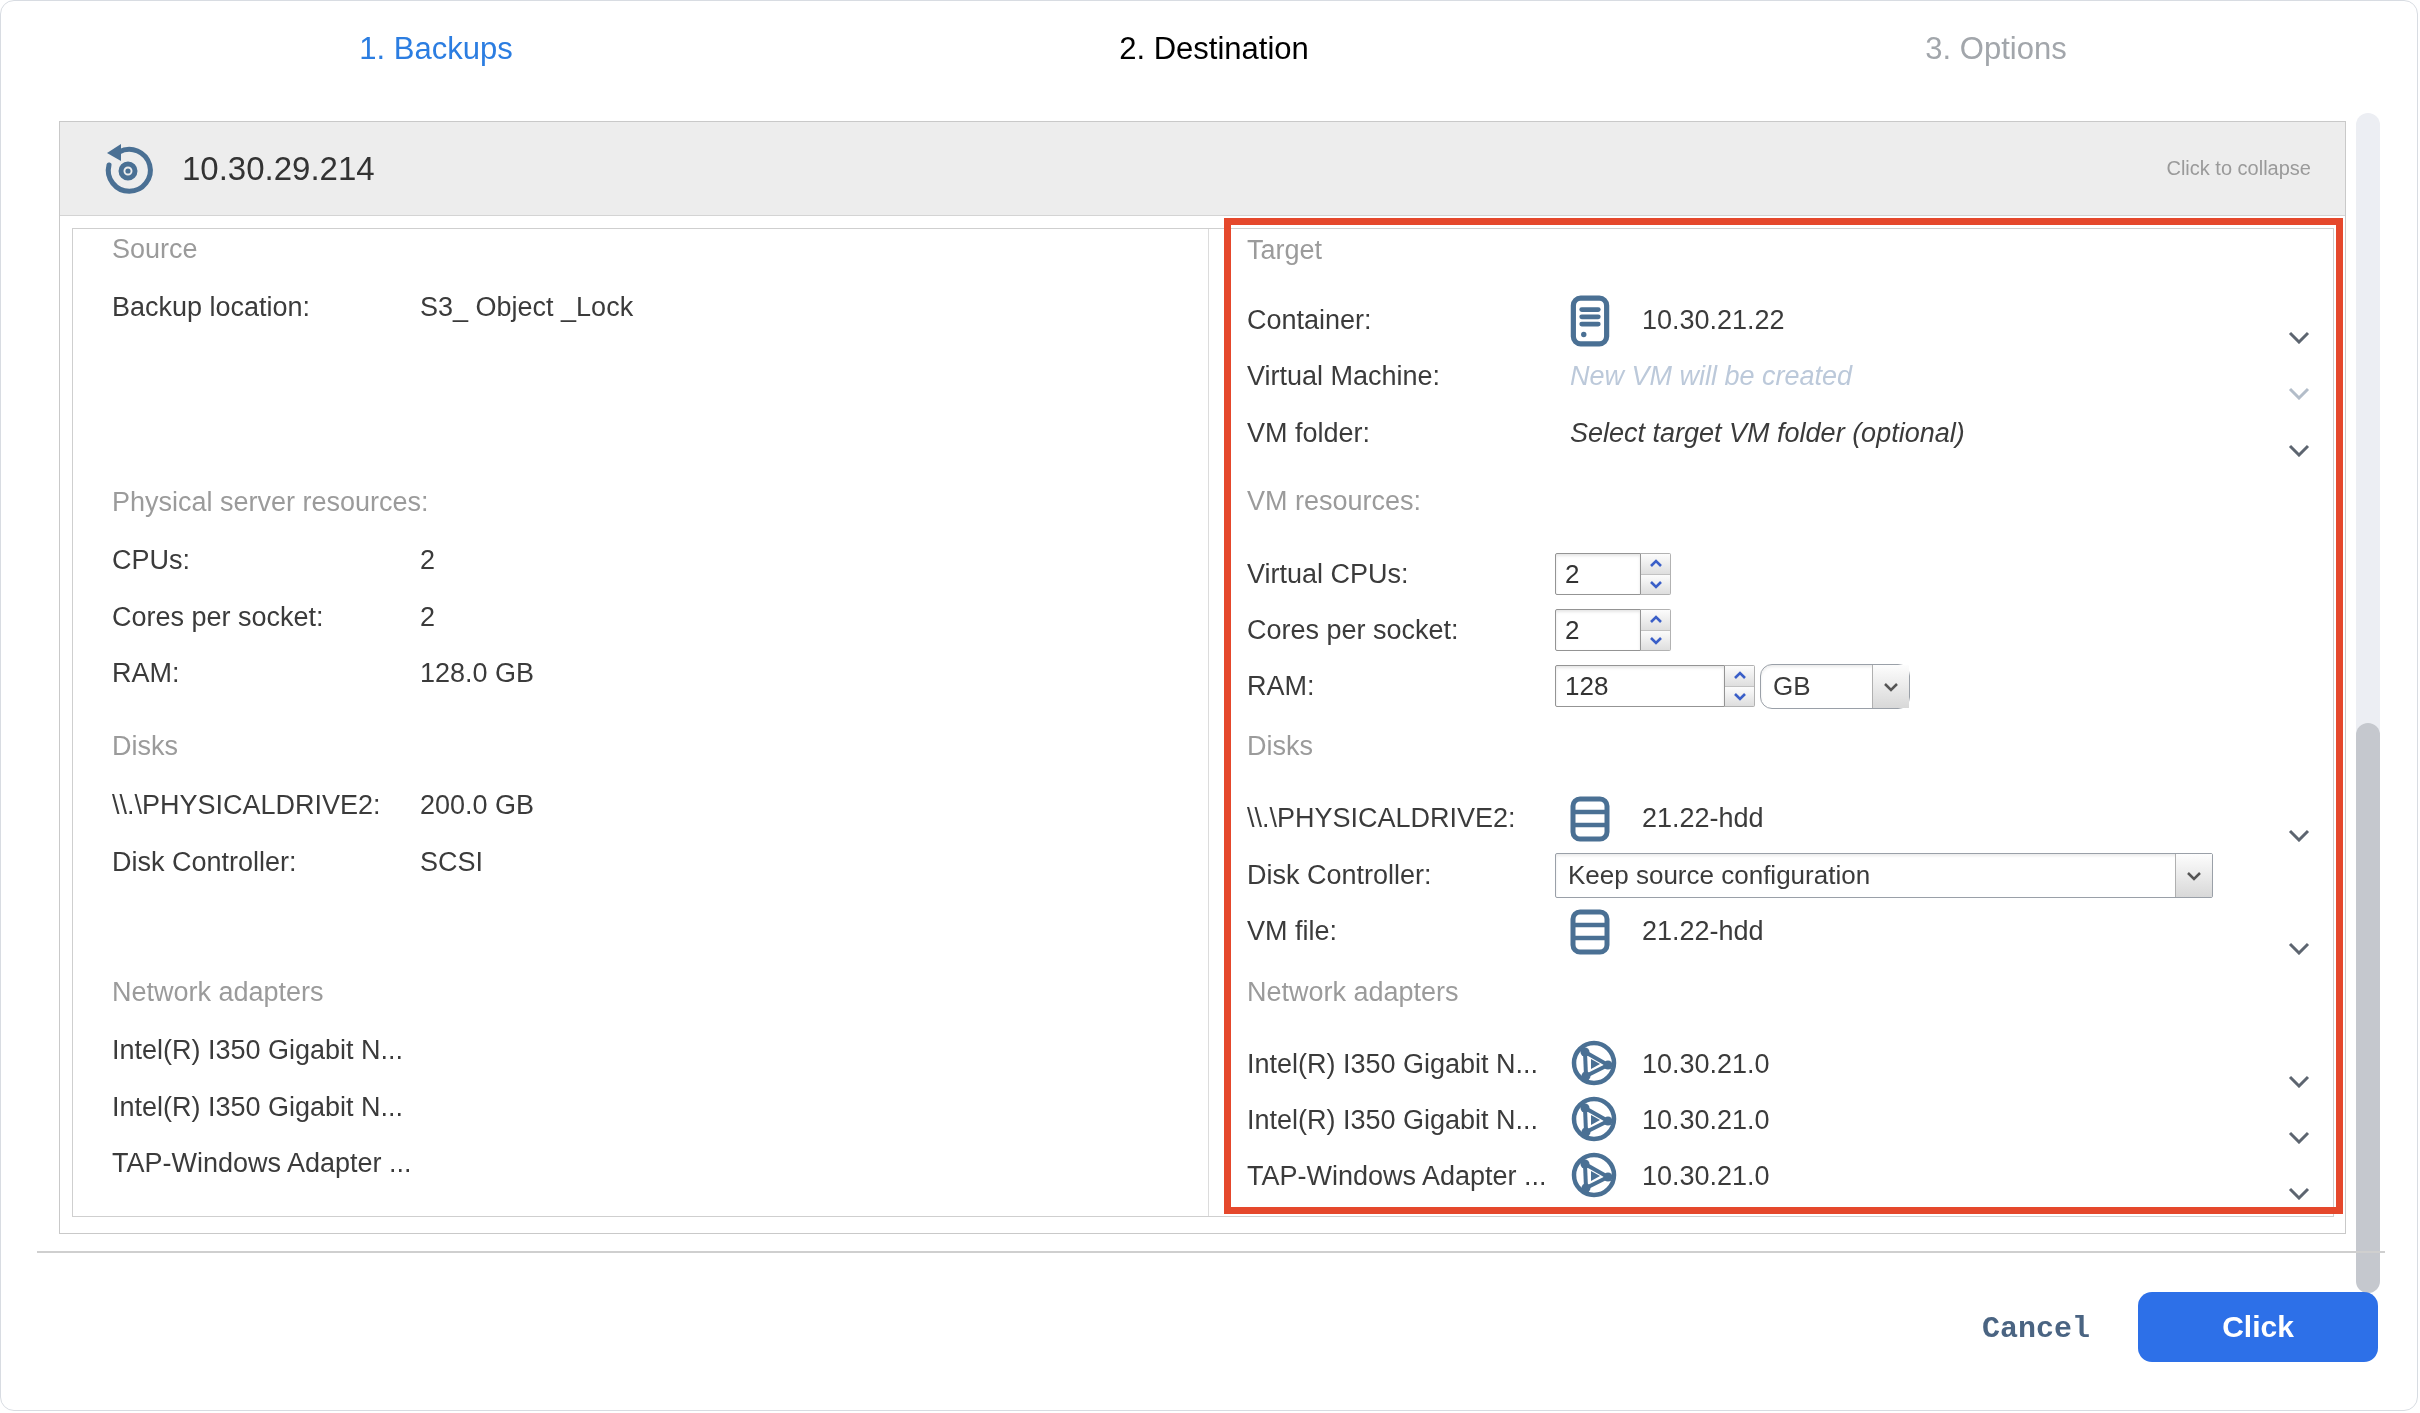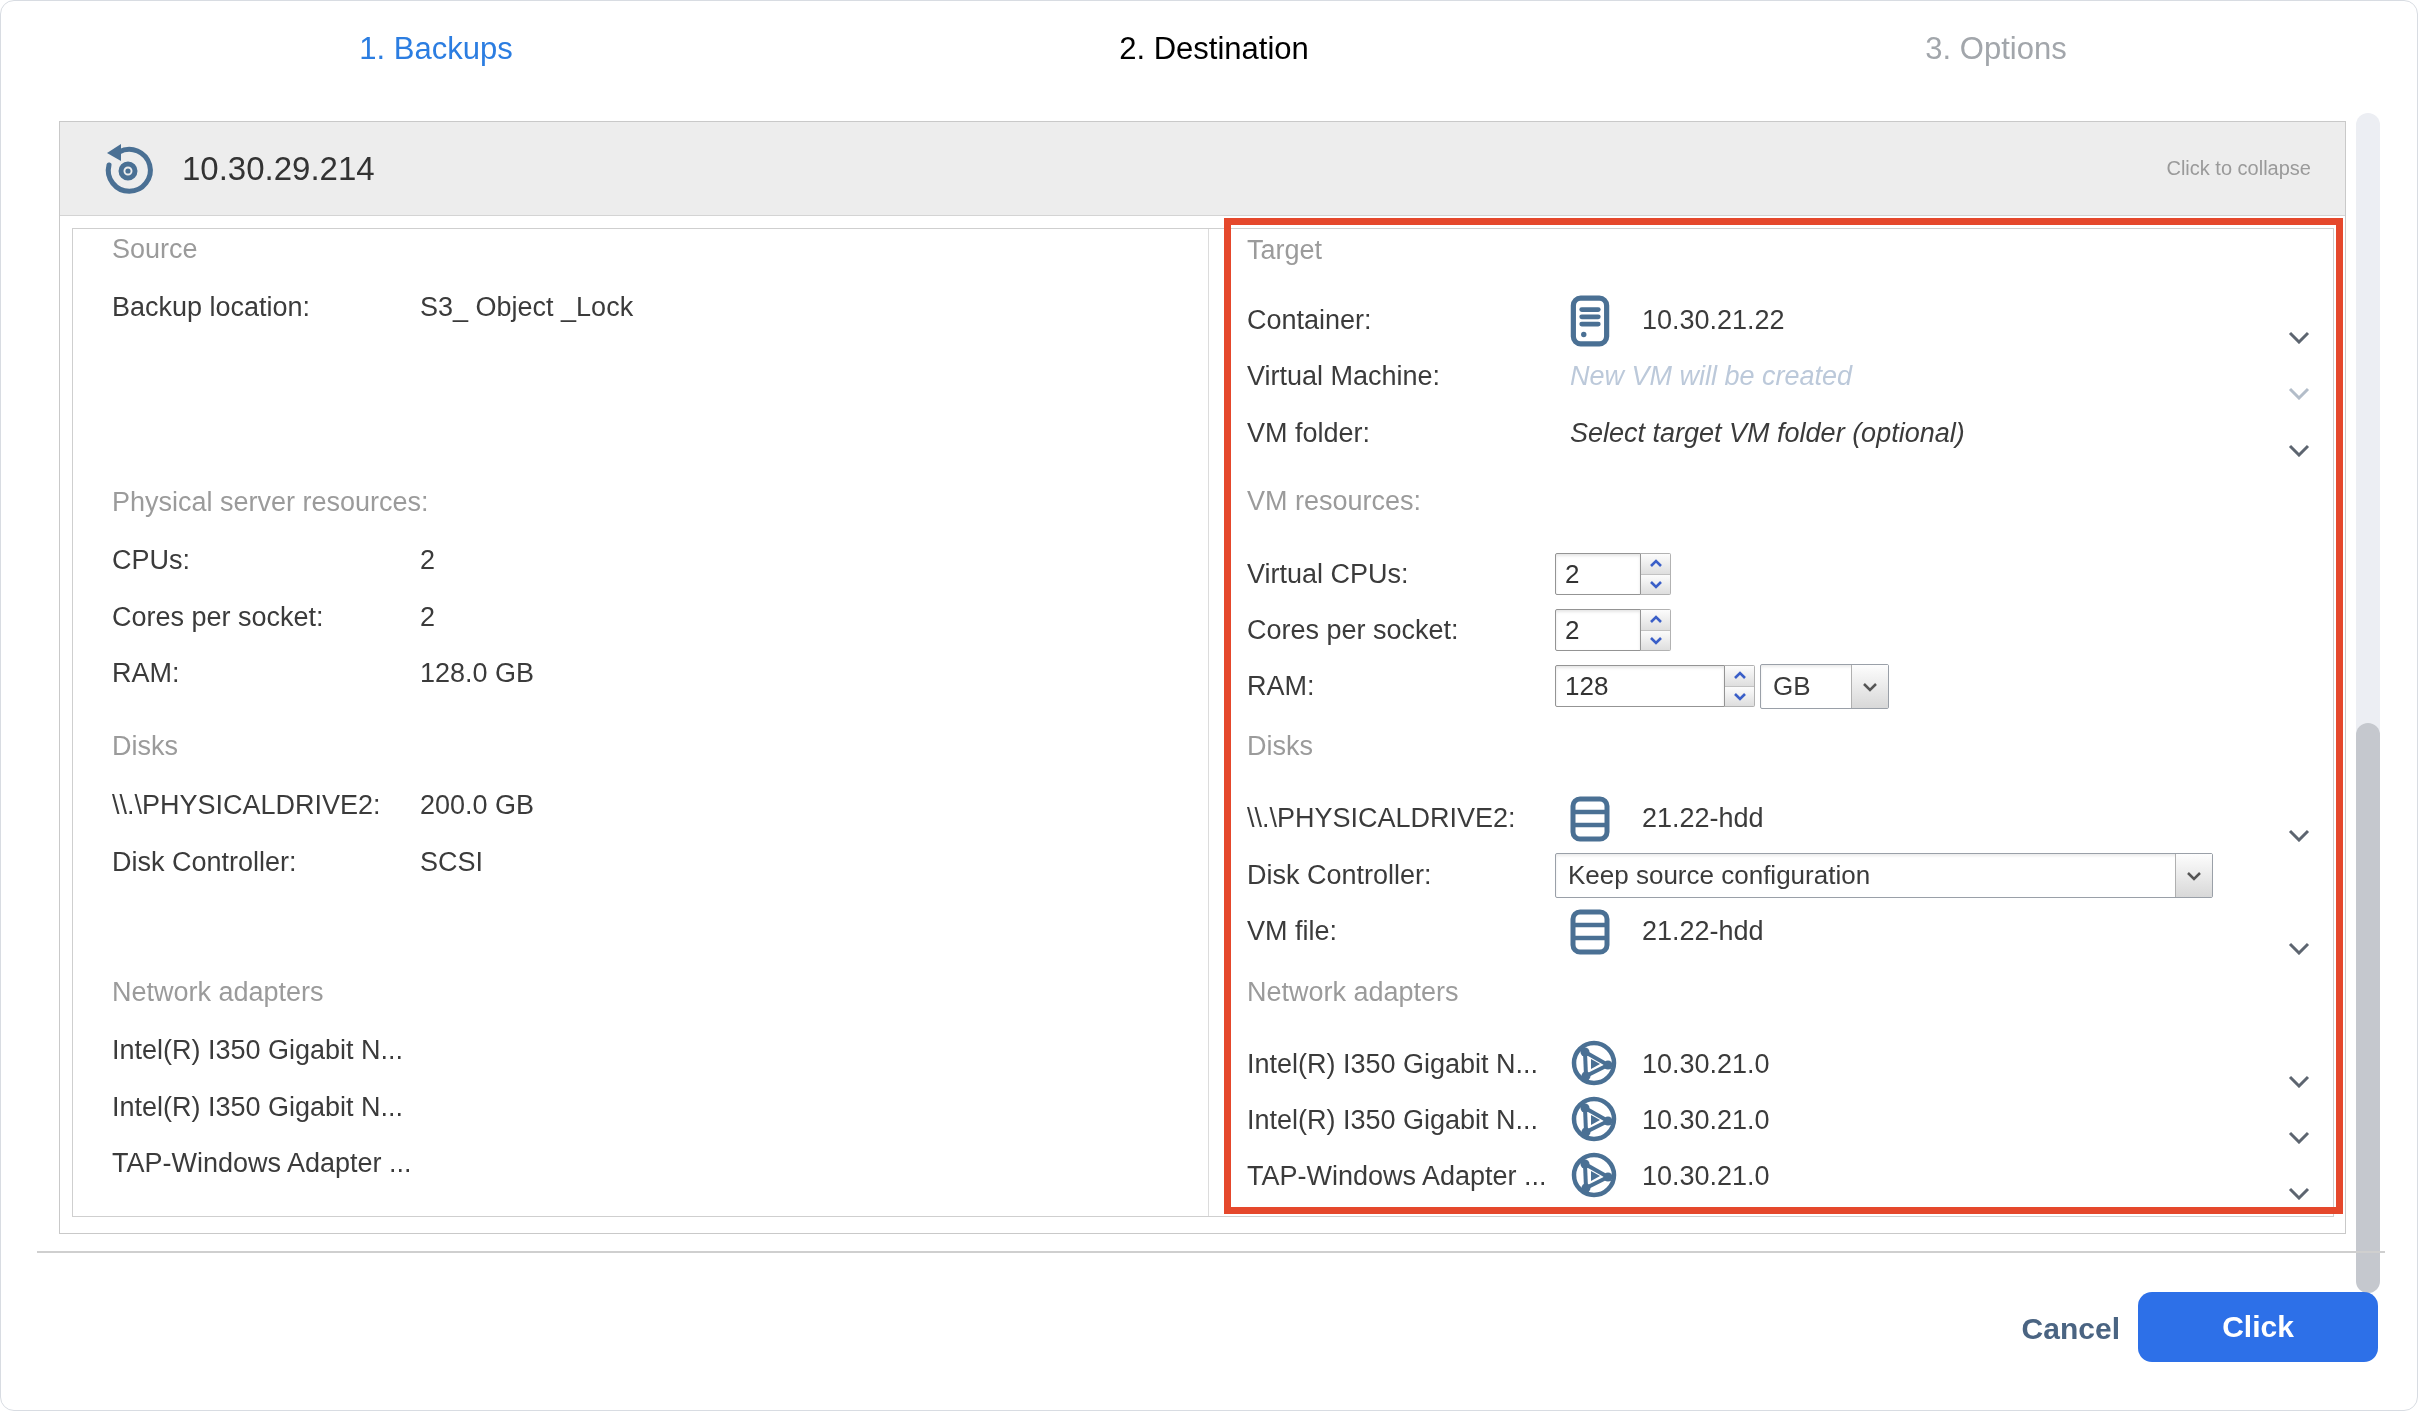--- a/index.html
+++ b/index.html
@@ -41,25 +41,25 @@
     font-family:"Liberation Sans",sans-serif;font-size:26px;color:#333;padding:0 0 0 9px;
     box-shadow:inset 0 2px 3px rgba(0,0,0,.10);outline:none;border-radius:2px 0 0 2px;
   }
   .spin.wide input{width:170px;}
   .spin-btns{width:30px;display:flex;flex-direction:column;border:1px solid #b2b2b2;border-left:none;box-sizing:border-box;border-radius:0 2px 2px 0;}
   .spin-btns button{flex:1;border:none;padding:0;margin:0;background:linear-gradient(#fcfcfc,#dedede);display:flex;align-items:center;justify-content:center;cursor:pointer;}
   .spin-btns button:first-child{border-bottom:1px solid #c2c2c2;}
   .combo{position:absolute;top:0;height:45px;display:flex;border:1px solid #9aa0a8;background:#fff;box-sizing:border-box;box-shadow:inset 0 2px 3px rgba(0,0,0,.08);border-radius:2px;cursor:pointer;}
   .combo-text{flex:1;padding:0 12px;font-size:26px;line-height:43px;white-space:nowrap;overflow:hidden;}
   .combo-btn{width:36px;background:linear-gradient(#fdfdfd,#d8d8d8);border-left:1px solid #b0b0b0;display:flex;align-items:center;justify-content:center;}
-  .combo-unit{left:1700px;width:129px;}
+  .combo-unit{left:1700px;width:150px;border-radius:12px;}
   .combo-ctrl{left:1495px;width:658px;}
   
   .footer-divider{position:absolute;left:36px;top:1250px;width:2348px;height:2px;background:#cfcfcf;}
-  .cancel-btn{position:absolute;left:1975px;top:1302px;width:150px;height:50px;line-height:50px;text-align:right;color:#4a6482;font-weight:700;font-size:30px;cursor:pointer;background:none;border:none;font-family:Liberation Sans, sans-serif;}
+  .cancel-btn{position:absolute;left:1975px;top:1302px;width:150px;height:50px;line-height:50px;text-align:left;color:#4a6482;font-weight:700;font-size:30px;cursor:pointer;background:none;border:none;font-family:Liberation Mono, monospace;}
   .next-btn{position:absolute;left:2137px;top:1291px;width:240px;height:70px;border-radius:14px;background:#2d70e8;color:#fff;font-weight:700;font-size:30px;text-align:center;border:none;cursor:pointer;font-family:"Liberation Sans",sans-serif;}
   
   .scrollbar{position:absolute;left:2355px;top:112px;width:24px;height:1180px;border-radius:12px;background:#eceef3;}
   .scroll-thumb{position:absolute;left:0;top:610px;width:24px;height:570px;border-radius:12px;background:#c5c8ce;cursor:grab;}
 </style>
 </head>
 <body>
 
 <div class="page">
 

